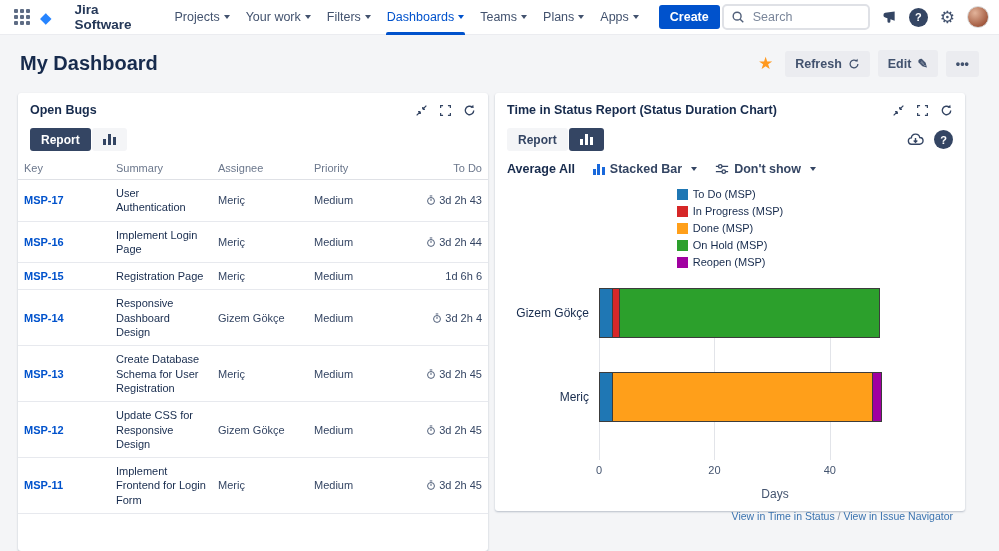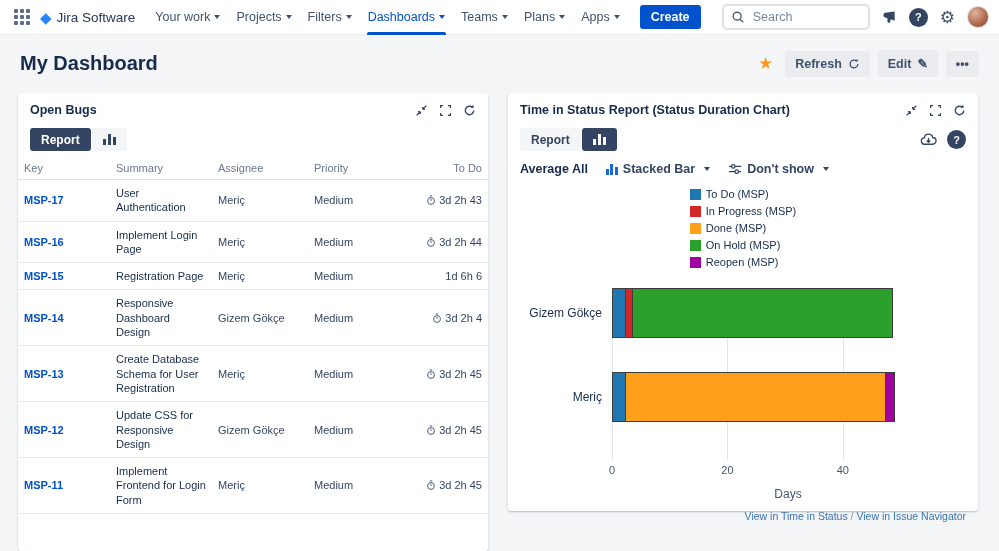--- a/index.html
+++ b/index.html
@@ -11,21 +11,21 @@
   }
   
   .topnav {
     height:35px; background:#fff; border-bottom:1px solid #EBECF0;
     display:flex; align-items:center; padding:0 10px; gap:2px;
   }
   .appgrid { display:grid; grid-template-columns:repeat(3,4px); grid-gap:2px; padding:4px; margin-right:4px; cursor:pointer; }
   .appgrid i { width:4px; height:4px; background:#5E6C84; border-radius:1px; display:block; }
   .brand { display:flex; align-items:center; gap:5px; margin-right:10px; }
   .brand .logo { color:#2684FF; font-size:15px; line-height:1; }
-  .brand .brand-txt { font-size:13.5px; font-weight:400; color:#253858; }
+  .brand .brand-txt { font-size:13.5px; font-weight:700; color:#253858;margin-left:18px; }
   .nav-item {
     position:relative; height:35px; line-height:35px; padding:0 8px;
     font-size:12.5px; font-weight:500; color:#42526E; cursor:pointer; white-space:nowrap;
   }
   .nav-item.active { color:#0052CC; }
   .nav-item.active::after { content:""; position:absolute; left:7px; right:7px; bottom:0; height:3px; background:#0052CC; border-radius:2px 2px 0 0; }
   .caret { display:inline-block; width:0; height:0; border-left:3.5px solid transparent; border-right:3.5px solid transparent; border-top:4px solid currentColor; margin-left:4px; vertical-align:2px; }
   .create-btn { background:#0052CC; color:#fff; border:none; border-radius:3px; font-size:12.5px; font-weight:600; padding:5px 11px; margin-left:10px; cursor:pointer; font-family:inherit; }
   .nav-right { margin-left:auto; display:flex; align-items:center; gap:12px; }
   .searchbox { display:flex; align-items:center; gap:6px; border:2px solid #DFE1E6; border-radius:5px; height:26px; width:148px; padding:0 7px; background:#fff; }
@@ -35,21 +35,21 @@
   .help-circle { width:19px; height:19px; border-radius:50%; background:#344563; color:#fff; font-size:11px; font-weight:700; display:flex; align-items:center; justify-content:center; cursor:pointer; }
   .gear { font-size:17px; color:#42526E; cursor:pointer; line-height:1; }
   .avatar { width:22px; height:22px; border-radius:50%; background:radial-gradient(circle at 35% 30%, #e2b39a, #a45c41 70%, #7c4130); cursor:pointer; border:1px solid #d9d9d9; }
   
   .page-head { display:flex; align-items:center; padding:15px 20px 16px; }
   .page-head h1 { margin:0; font-size:20px; font-weight:600; color:#172B4D; }
   .actions { margin-left:auto; display:flex; align-items:center; gap:8px; }
   .star { color:#FF991F; font-size:17px; cursor:pointer; margin-right:4px; }
   .btn { background:#EBECF0; color:#42526E; border:none; border-radius:3px; font-size:12.5px; font-weight:600; padding:6px 10px; display:flex; align-items:center; gap:6px; cursor:pointer; font-family:inherit; }
   
-  .dash { display:flex; gap:20px; padding:0 18px; align-items:flex-start; }
+  .dash { display:flex; gap:7px; padding:0 18px; align-items:flex-start; }
   .card { background:#fff; border-radius:3px; box-shadow:0 1px 2px rgba(9,30,66,.25); width:470px; }
   .card-head { display:flex; align-items:center; padding:10px 12px 6px; }
   .card-title { font-size:12.5px; font-weight:700; color:#172B4D; }
   .win-icons { margin-left:auto; display:flex; gap:11px; color:#344563; }
   .win-icons span { cursor:pointer; display:flex; }
   .tabs-row { display:flex; align-items:center; padding:5px 12px 7px; gap:1px; }
   .tab { height:23px; padding:0 11px; font-size:12px; font-weight:600; border-radius:3px; display:flex; align-items:center; cursor:pointer; }
   .tab.dark { background:#344563; color:#fff; }
   .tab.light { background:#F4F5F7; color:#344563; }
   .bars { display:inline-flex; align-items:flex-end; gap:2px; height:11px; }
@@ -105,22 +105,22 @@
       <i></i>
       <i></i>
       <i></i>
       <i></i>
     </span>
   <span class="brand">
     <span class="logo">◆</span>
     <span class="brand-txt">Jira Software</span>
   </span>
   <div style="display:flex;">
+      <div class="nav-item"><span>Projects</span><span class="caret"></span></div>
       <div class="nav-item"><span>Your work</span><span class="caret"></span></div>
-      <div class="nav-item"><span>Projects</span><span class="caret"></span></div>
       <div class="nav-item"><span>Filters</span><span class="caret"></span></div>
       <div class="nav-item active"><span>Dashboards</span><span class="caret"></span></div>
       <div class="nav-item"><span>Teams</span><span class="caret"></span></div>
       <div class="nav-item"><span>Plans</span><span class="caret"></span></div>
       <div class="nav-item"><span>Apps</span><span class="caret"></span></div>
     </div>
   <button class="create-btn">Create</button>
   <div class="nav-right">
     <div class="searchbox">
       <span style="display:flex;">

